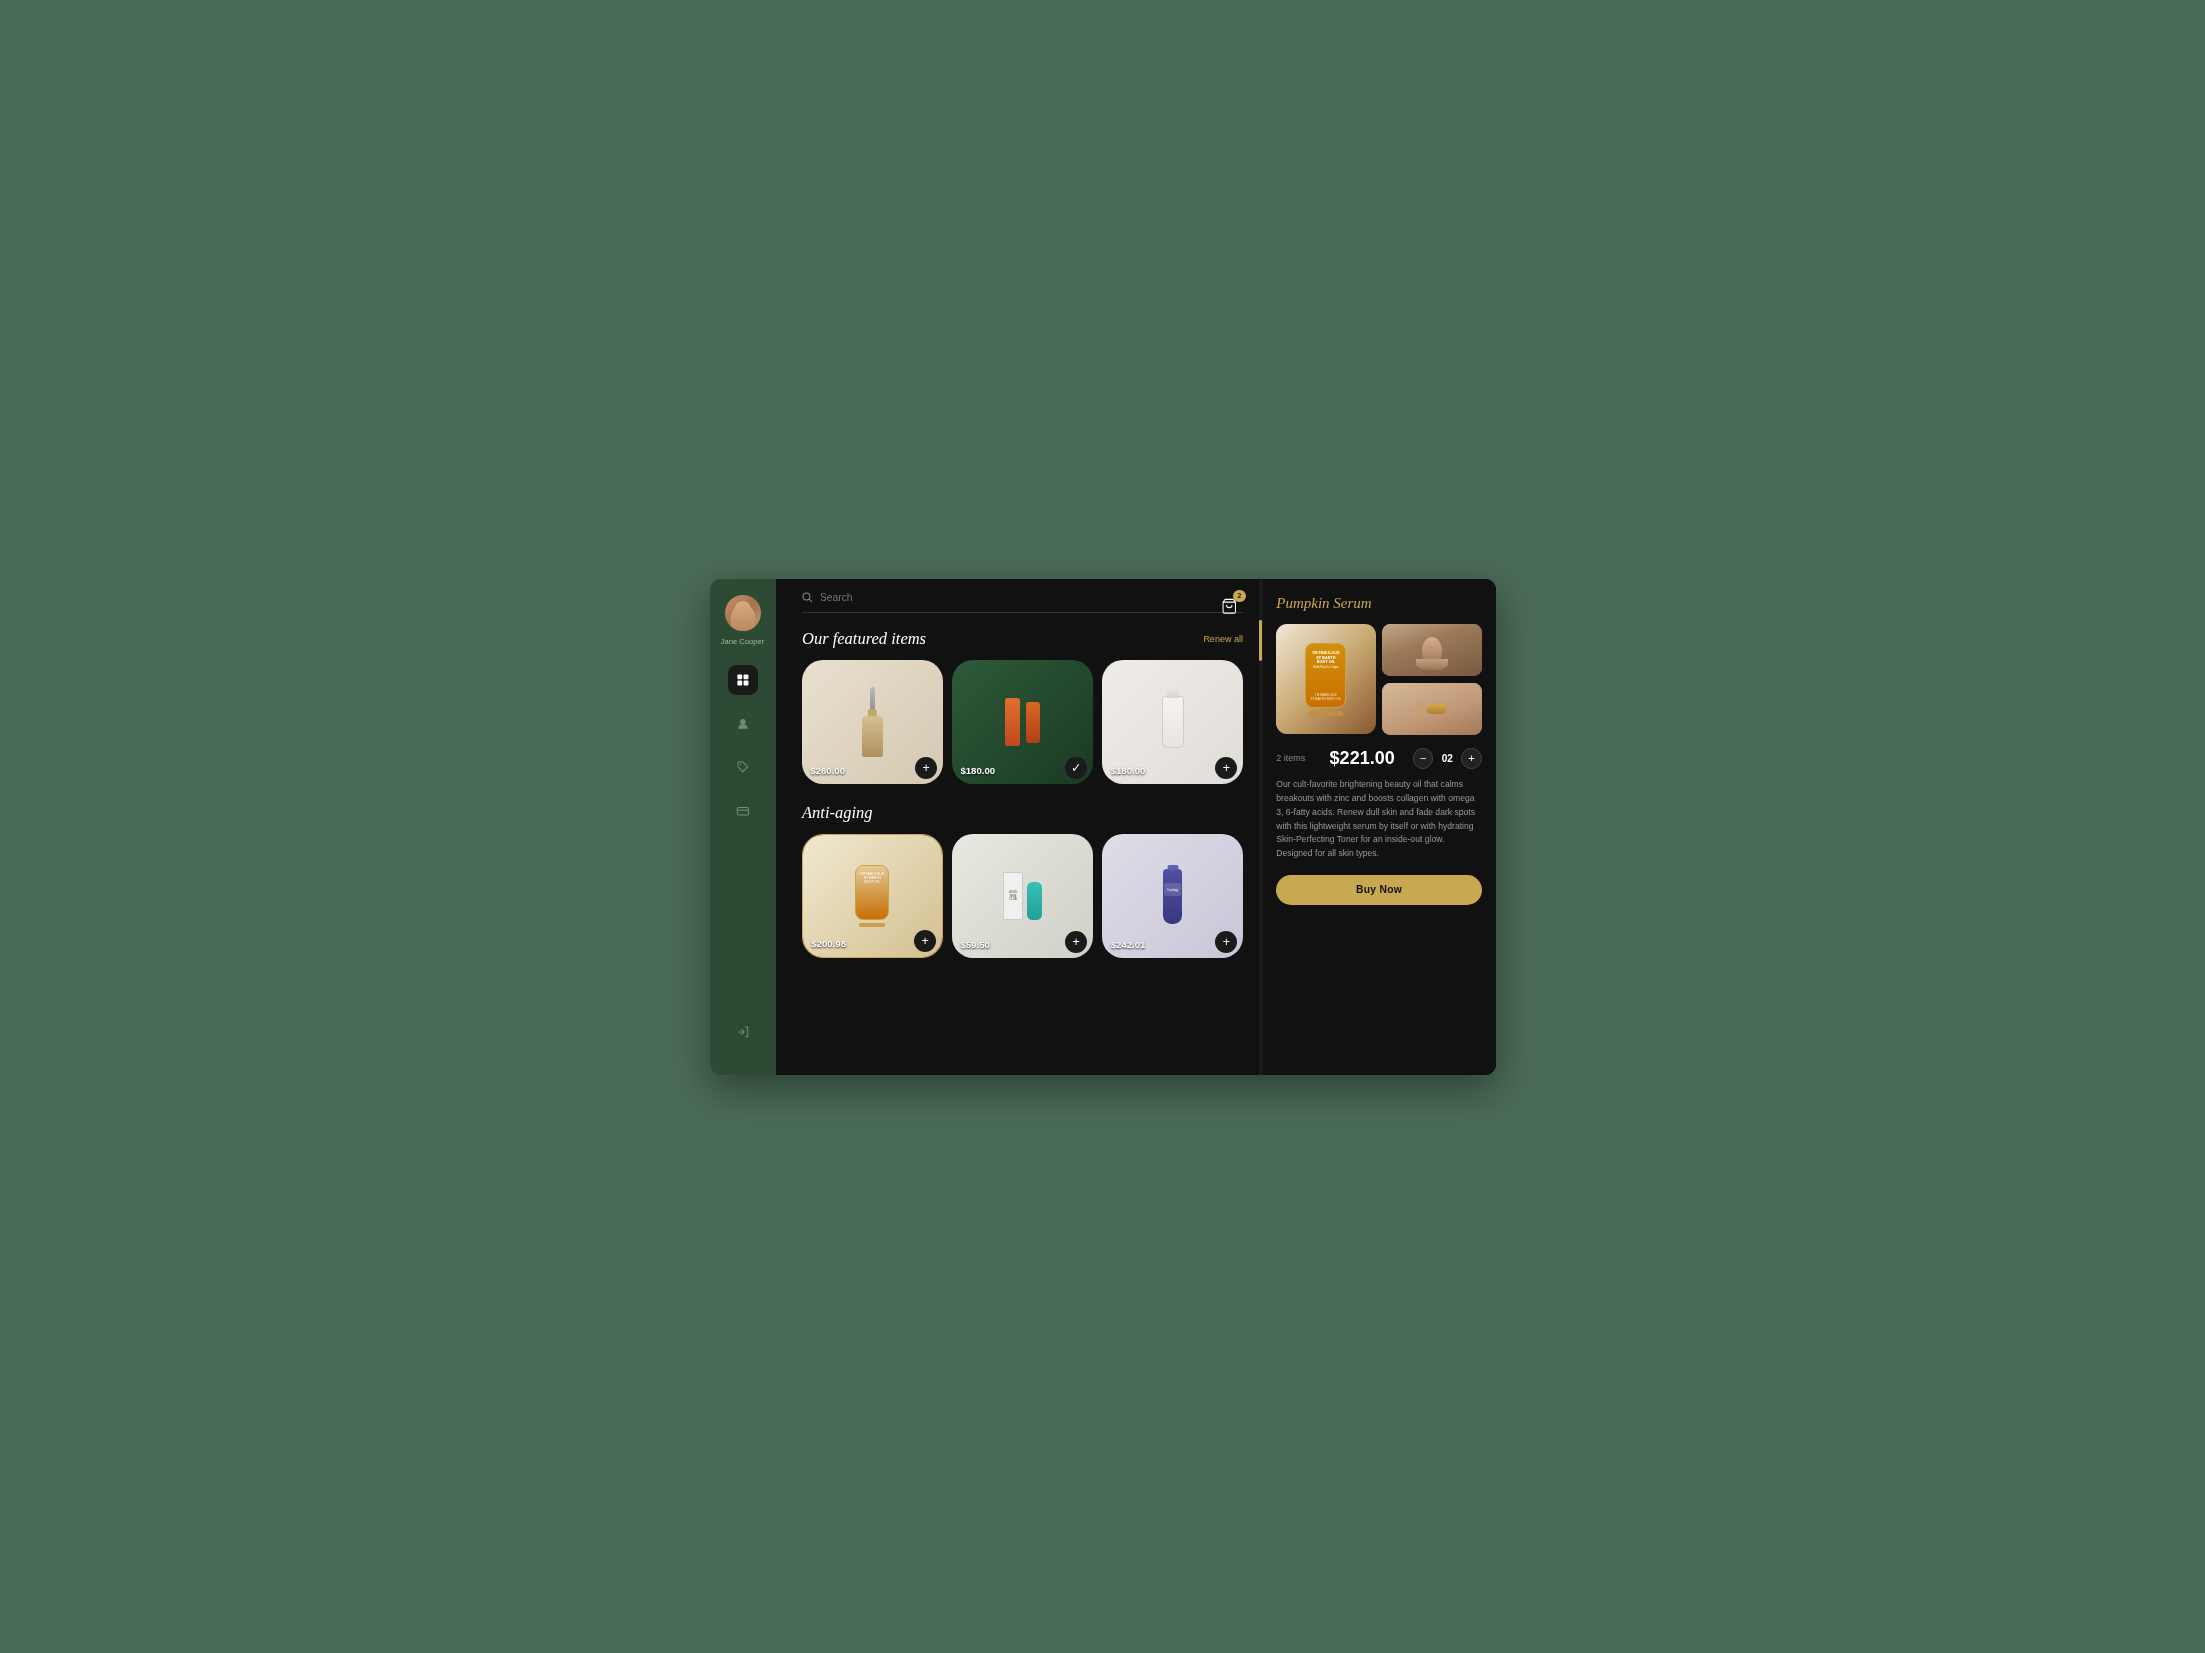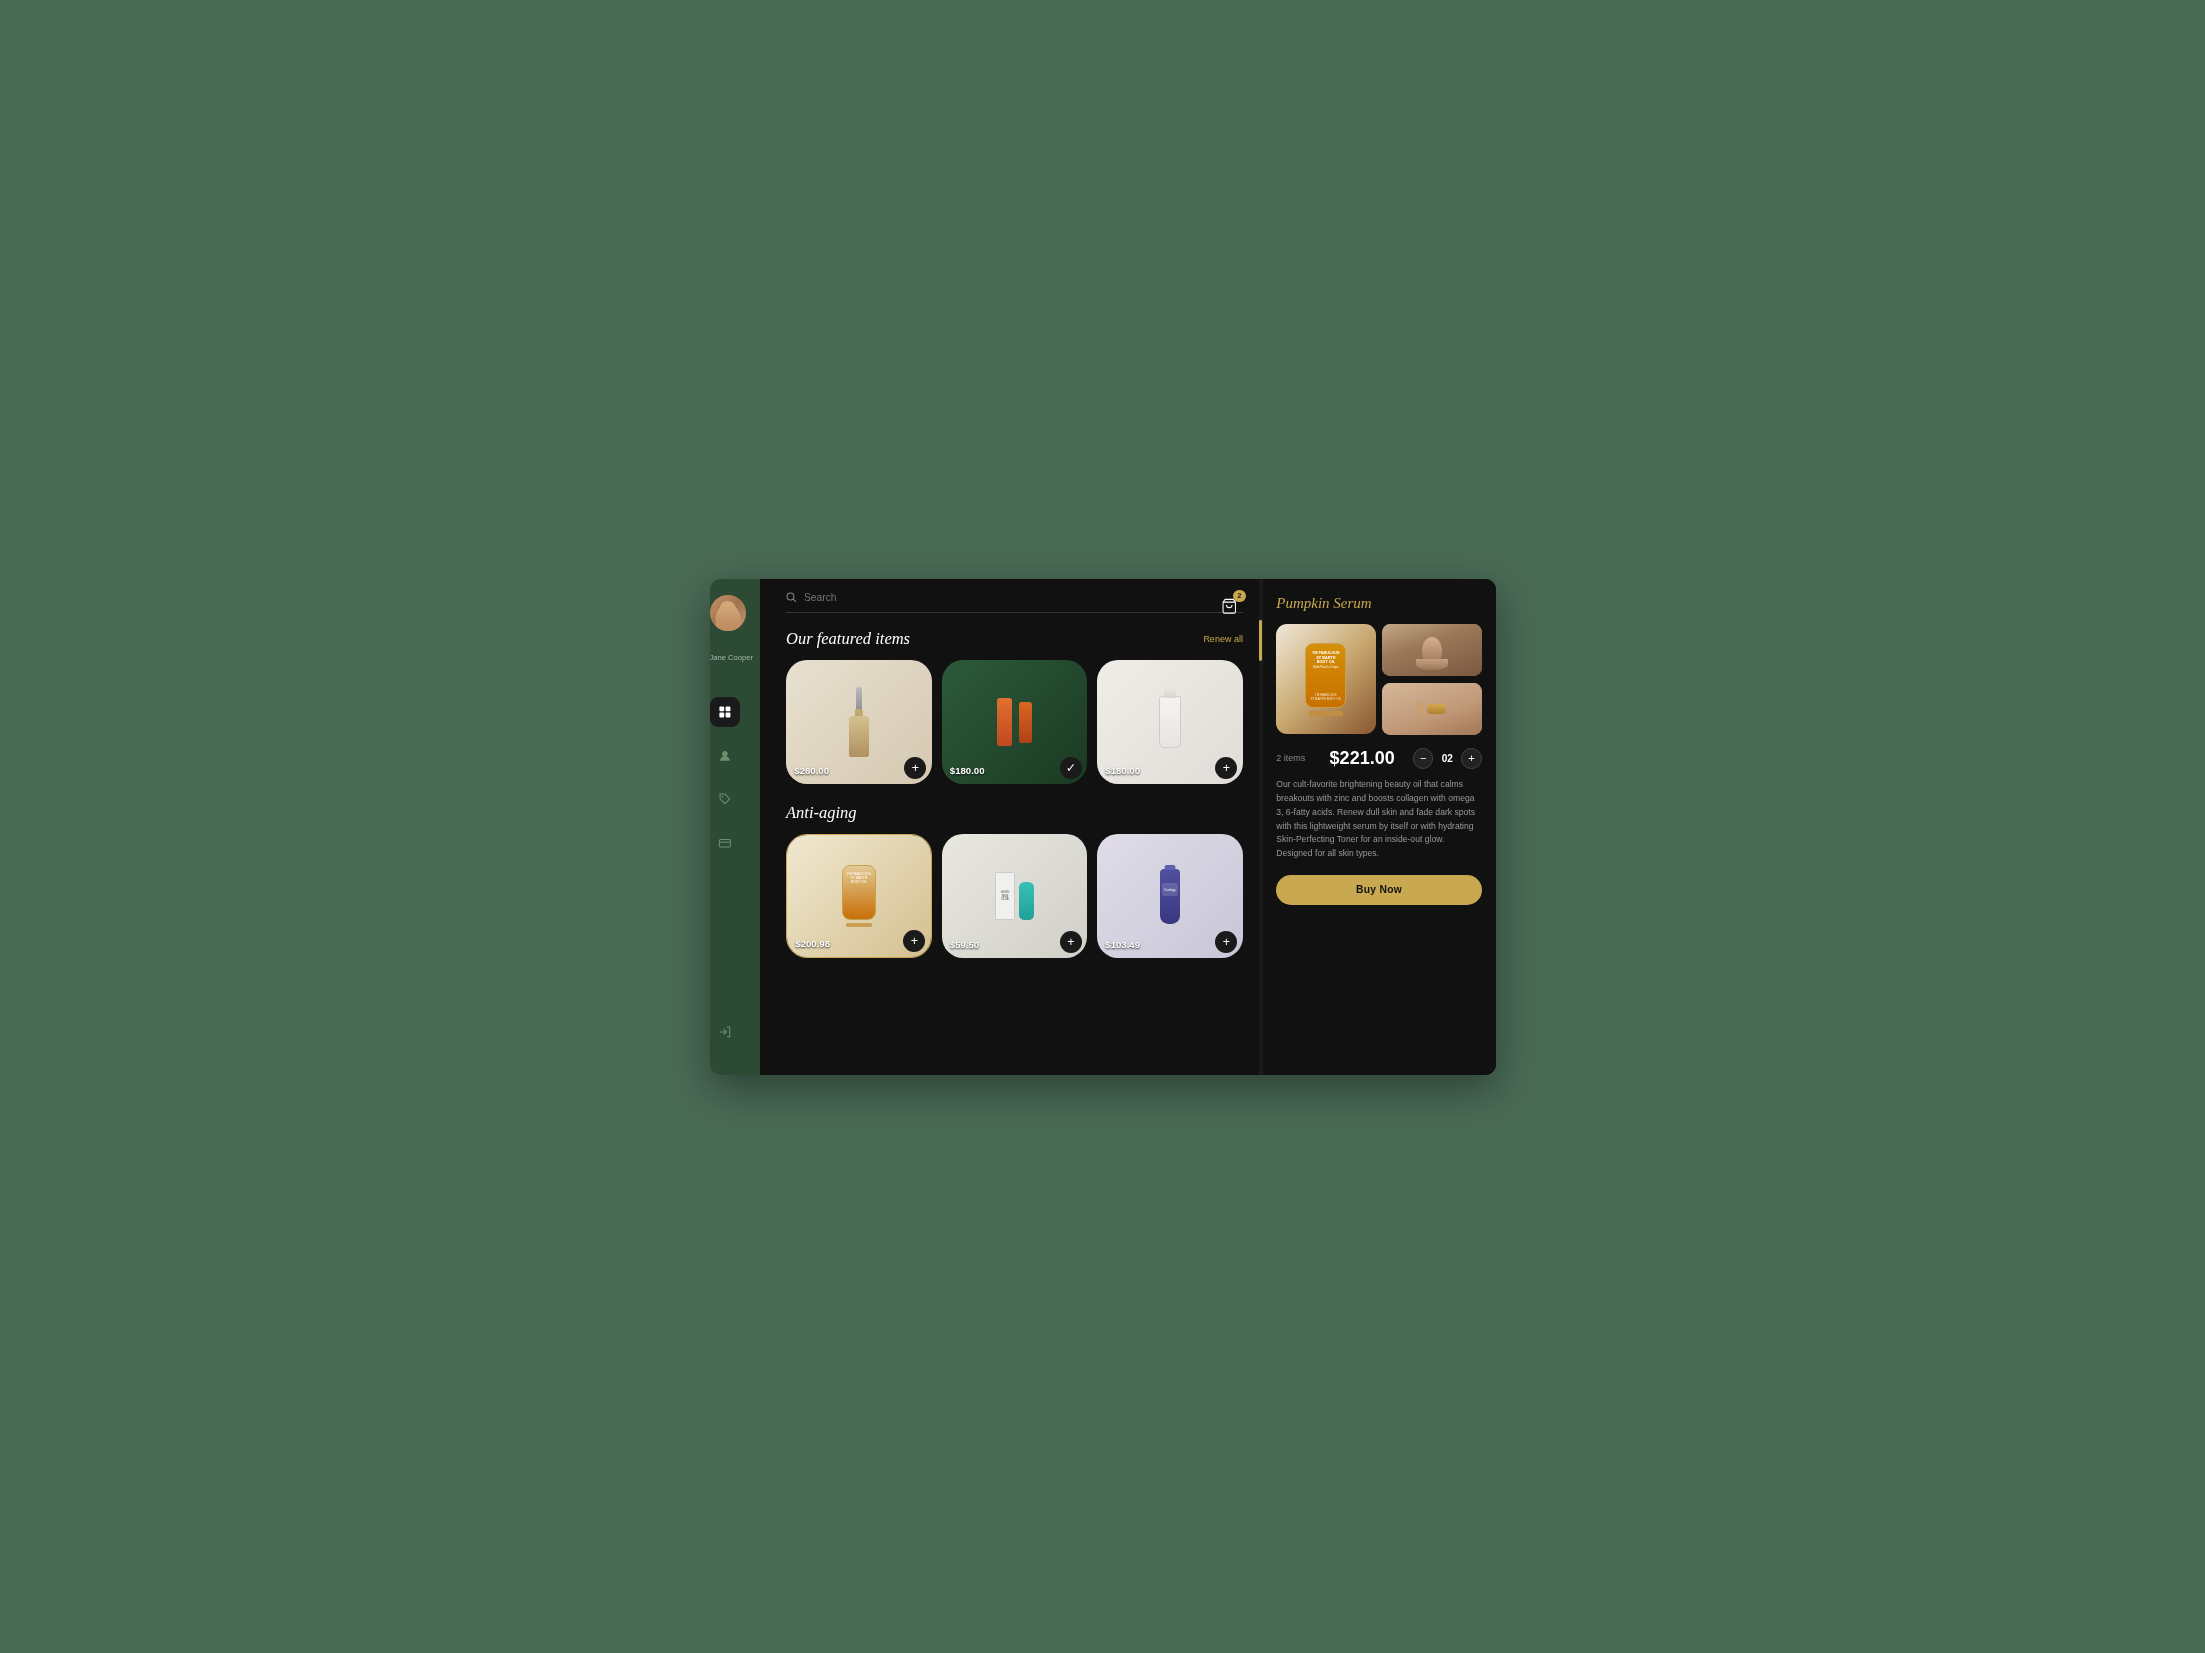--- a/index.html
+++ b/index.html
@@ -14,27 +14,27 @@
     .app-container {
       display: flex;
       width: 786px;
       height: 496px;
       border-radius: 11px;
       overflow: hidden;
       box-shadow: 0 13.8px 41px rgba(0,0,0,0.4);
     }
     
     .sidebar {
-      width: 50px;
+      width: 66px;
       background: #2d4a35;
       display: flex;
       flex-direction: column;
-      align-items: flex-start;
+      align-items: center;
       padding: 16.5px 0;
-      gap: 16px;
+      gap: 0;
     }
     .sidebar-avatar {
       width: 36px;
       height: 36px;
       border-radius: 50%;
       background: #c8a882;
       overflow: hidden;
       margin-bottom: 5.5px;
       position: relative;
     }
@@ -534,21 +534,21 @@
           <button class="product-add-btn">+</button>
         </div>
 
         <div class="product-card">
           <div class="fake-product" style="background: linear-gradient(135deg,#e0dde8,#c8c5d8);">
             <div style="width:19.3px;height:55px;background:linear-gradient(180deg,#5050a0,#383880);border-radius:4.1px 4.1px 8.3px 8.3px;position:relative;">
               <div style="width:11px;height:5.5px;background:#6060b0;border-radius:2.1px;position:absolute;top:-4.1px;left:50%;transform:translateX(-50%);"></div>
               <div style="position:absolute;top:13.8px;left:1.4px;right:1.4px;height:13.8px;background:rgba(255,255,255,0.15);border-radius:2.1px;display:flex;align-items:center;justify-content:center;font-size:2.8px;color:white;">Curology</div>
             </div>
           </div>
-          <div class="product-price">$103.49</div>
+          <div class="product-price">$242.01</div>
           <button class="product-add-btn">+</button>
         </div>
       </div>
     </div>
 
     <div class="scroll-divider">
       <div class="scroll-thumb"></div>
     </div>
 
     <div class="detail-panel">

